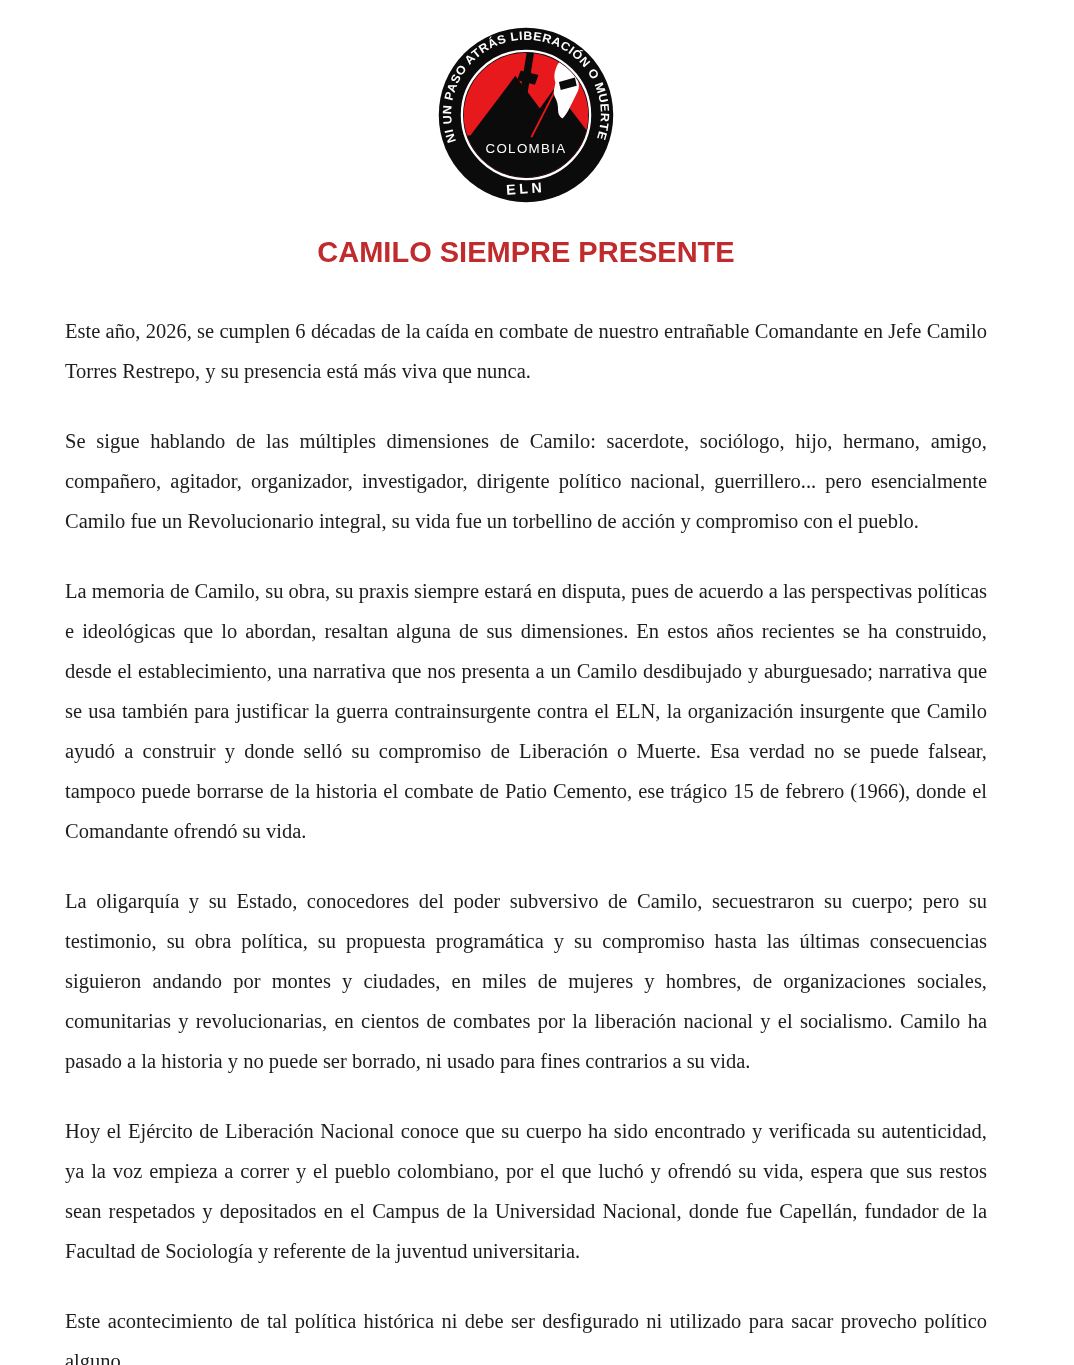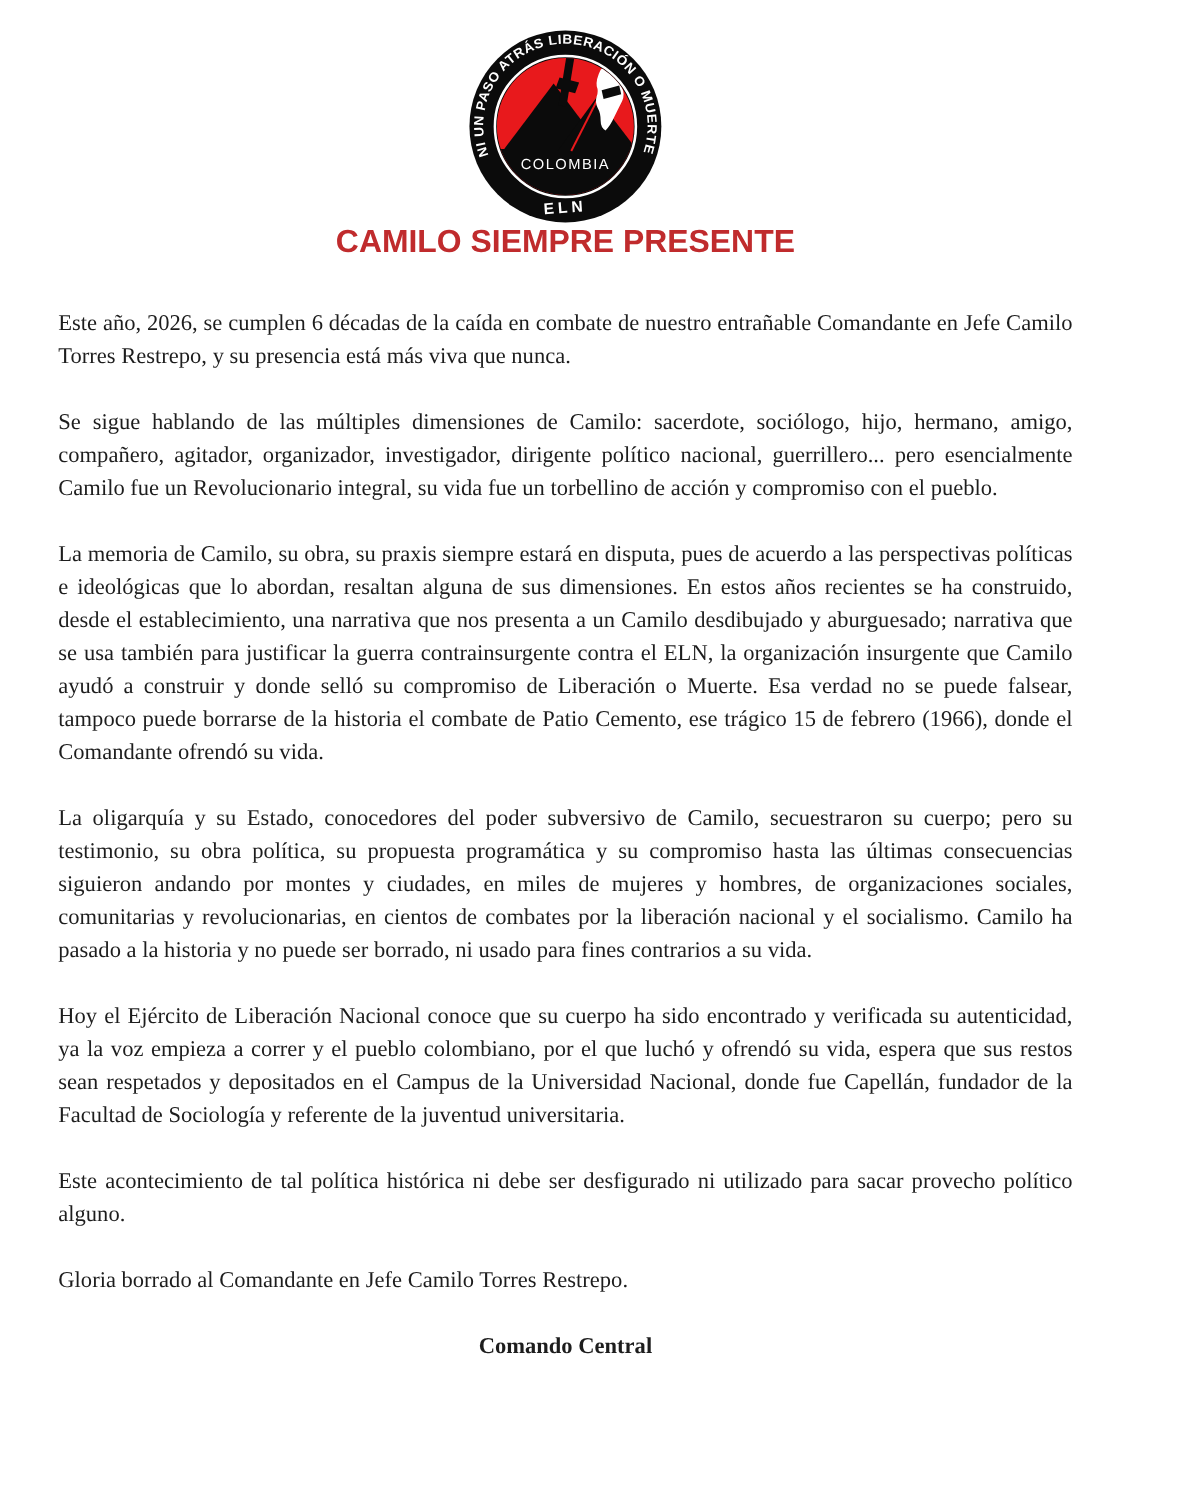--- a/index.html
+++ b/index.html
@@ -1,29 +1,29 @@
 <!DOCTYPE html>
 <html><head>
 <meta charset="utf-8">
 <style>
   html,body{margin:0;padding:0;background:#ffffff;}
   .page{
     width:1028px;height:1365px;background:#ffffff;position:relative;
-    font-family:"Liberation Serif", serif;color:#1d1d1d;overflow:hidden;
+    font-family:"Liberation Serif", serif;color:#1d1d1d;overflow:hidden;padding-left:12px;
   }
   .logo-wrap{padding-top:26px;display:flex;justify-content:center;}
   .logo-wrap svg{display:block;}
   .doc-title{
-    text-align:center;
+    margin-top:32px;text-align:center;
     font-family:"Liberation Sans", sans-serif;font-weight:bold;
     font-size:29px;letter-spacing:0px;color:#c02b2d;
   }
   .body-text{width:922px;margin:42px auto 0 auto;}
   .body-text p{
-    margin:0 0 30px 0;font-size:20.5px;line-height:30px;
+    margin:0 0 30px 0;font-size:20.5px;line-height:40px;
     text-align:justify;text-justify:inter-word;
   }
   .centered-block{text-align:center;font-size:20.5px;line-height:31px;}
   .slogans{margin-top:3px;font-weight:bold;}
   .signature{margin-top:24px;font-weight:bold;}
   .logo-country{
     font-family:"Liberation Sans", sans-serif;font-size:15px;letter-spacing:1.5px;
   }
   .logo-org{
     font-family:"Liberation Sans", sans-serif;font-size:16px;font-weight:bold;letter-spacing:4px;

